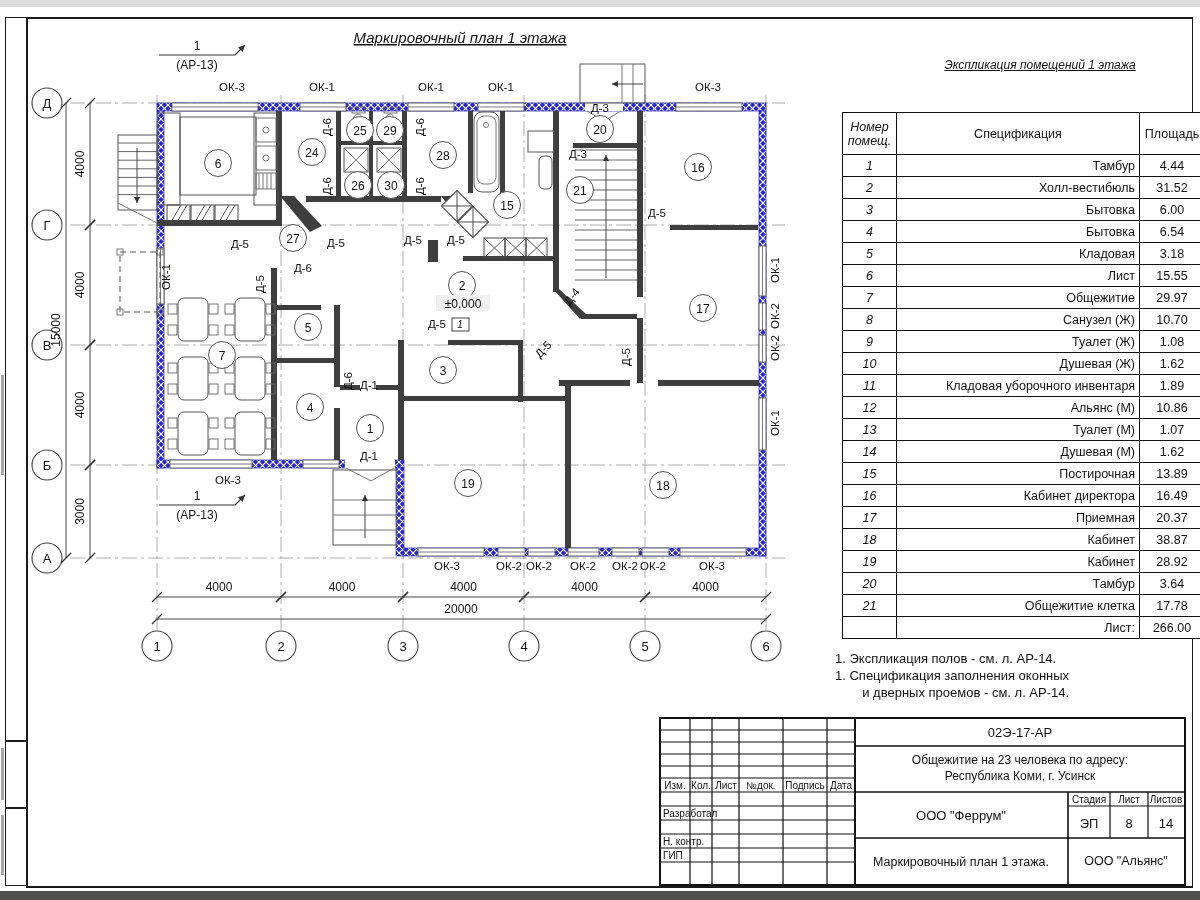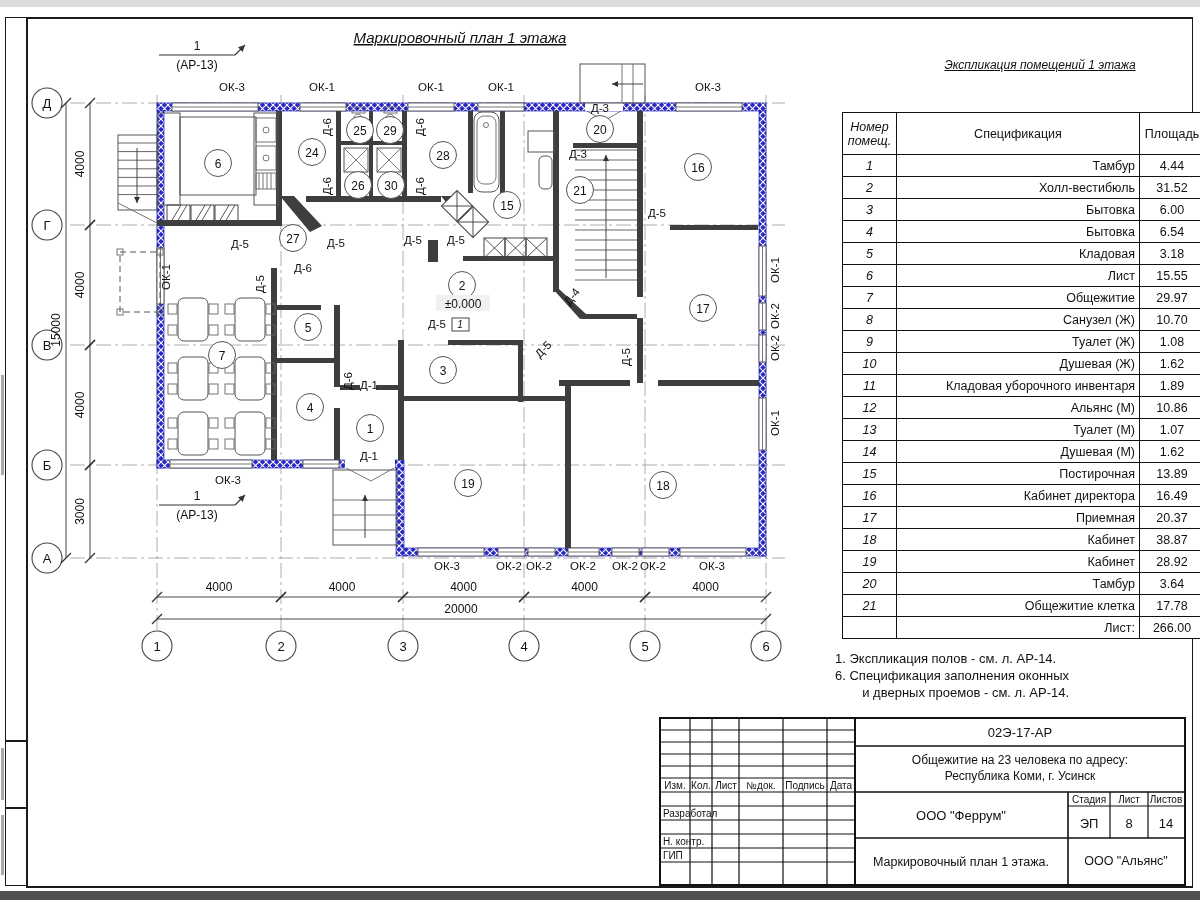--- a/index.html
+++ b/index.html
@@ -608,21 +608,21 @@
       <td class="c-num"></td>
       <td class="c-name total-label">Лист:</td>
       <td class="c-area">266.00</td>
 
     </tr>
   </tfoot>
 </table>
 
 <div class="abs notes" id="notes">
     <div>1. Экспликация полов - см. л. АР-14.</div>
-    <div>6. Спецификация заполнения оконных</div>
+    <div>1. Спецификация заполнения оконных</div>
     <div class="ind">и дверных проемов - см. л. АР-14.</div>
   </div>
 
 <svg class="abs" style="left:655px;top:713px" width="535" height="177" viewBox="655 713 535 177">
   <g stroke="#111" stroke-width="1.2" fill="none">
     <rect x="660" y="718" width="525" height="167" stroke-width="2"></rect>
     <path d="M690 718 V885 M712 718 V885 M739 718 V885 M783 718 V885 M827 718 V885"></path>
     <path d="M855 718 V885" stroke-width="2"></path>
     <path d="M660 730 H855 M660 742 H855 M660 754 H855 M660 766 H855 M660 778 H855
              M660 792 H855 M660 806 H855 M660 820 H855 M660 834 H855 M660 848 H855 M660 862 H855"></path>

